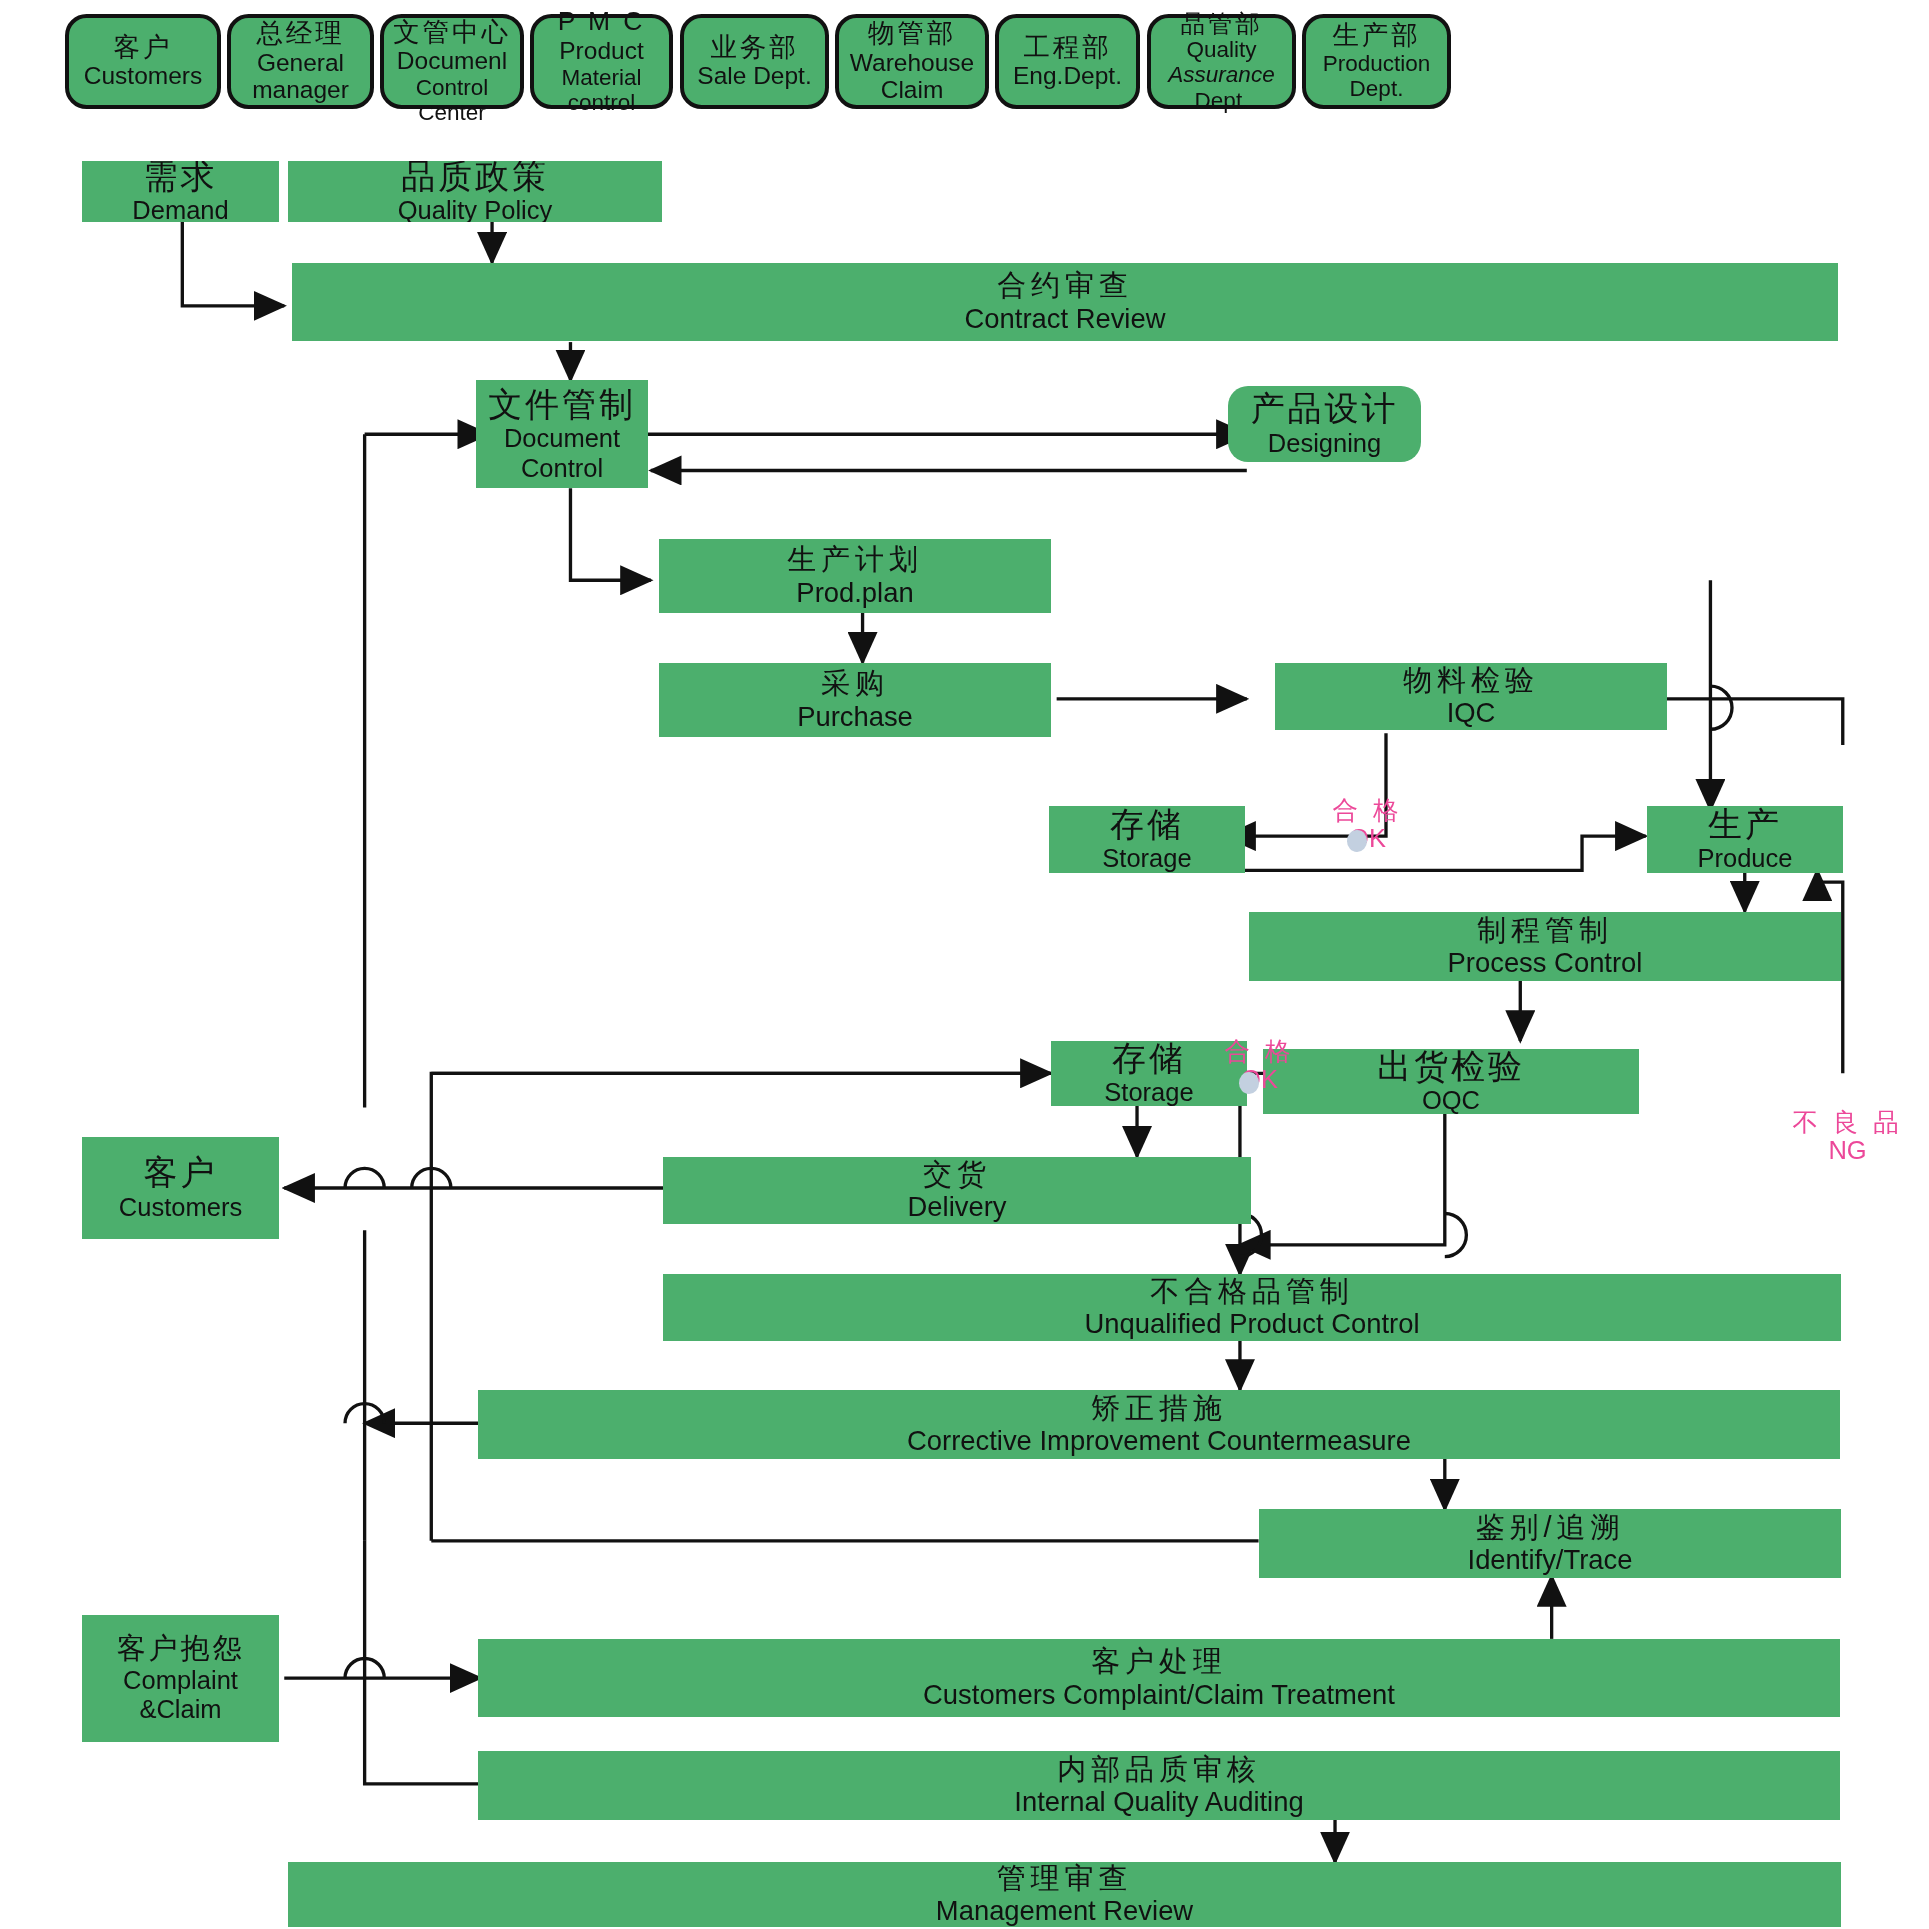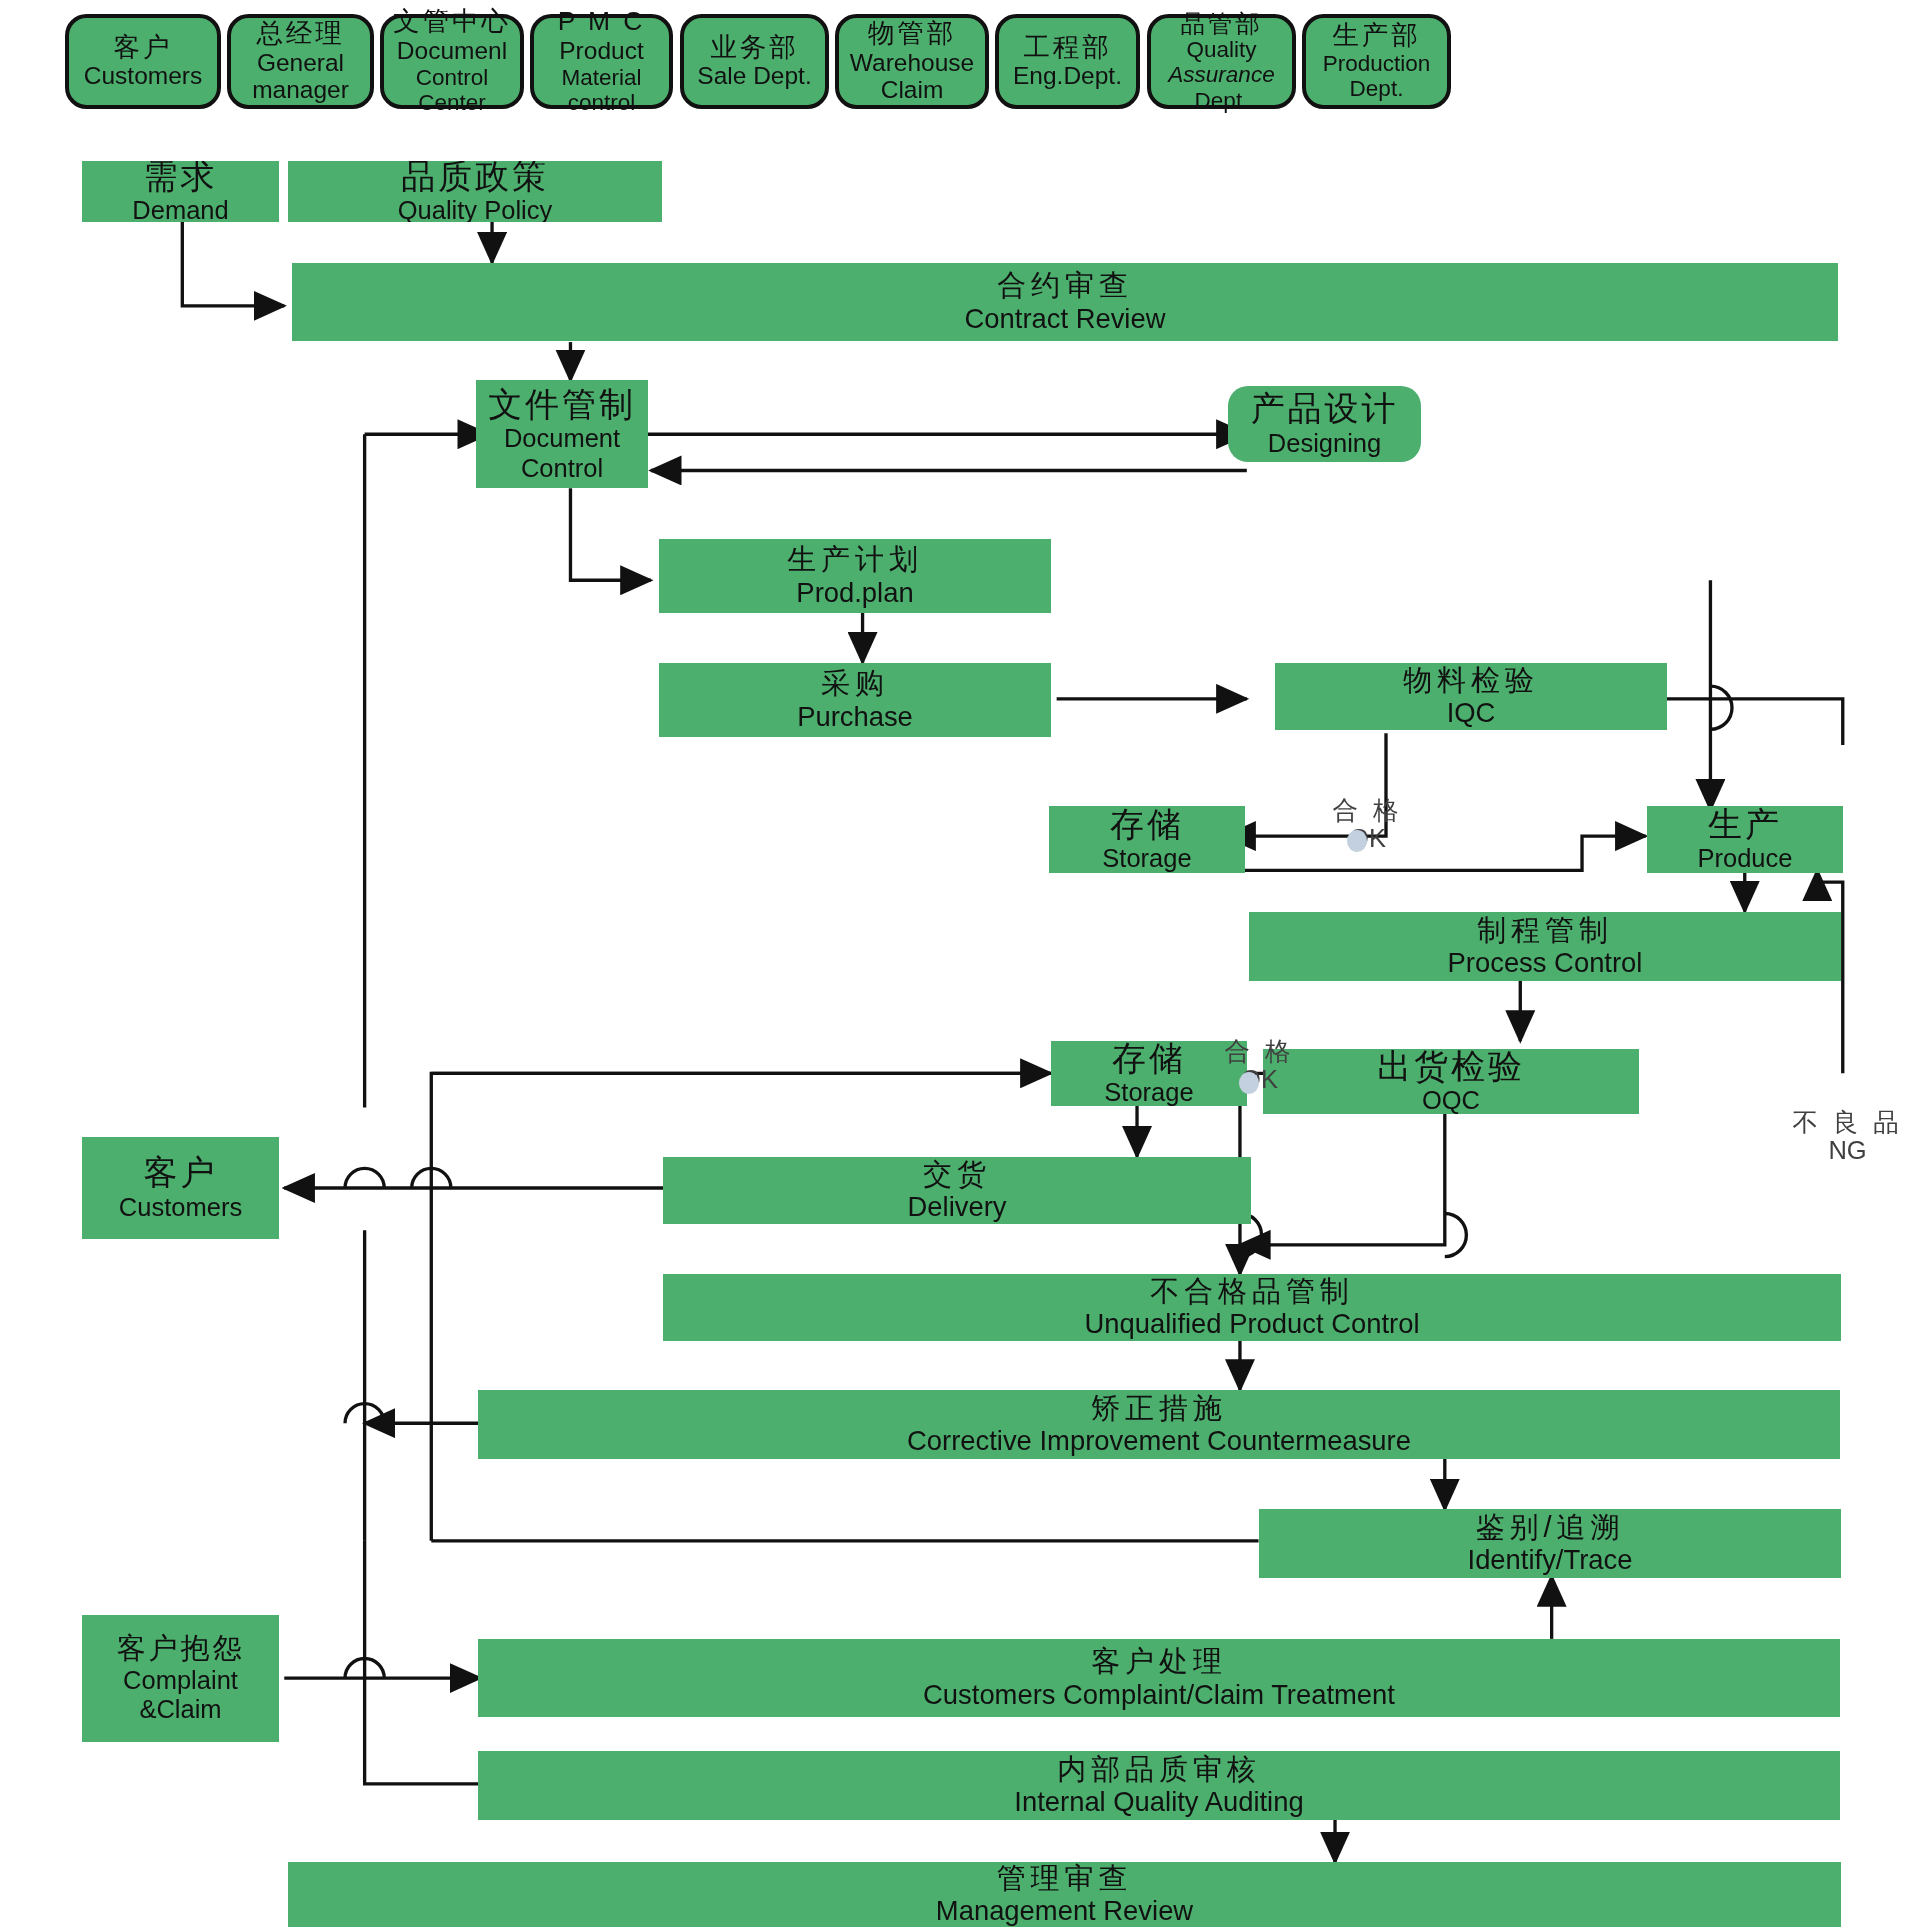--- a/index.html
+++ b/index.html
@@ -27,21 +27,21 @@
     display:flex;flex-direction:column;
     align-items:center;justify-content:center;
     text-align:center;color:#111;
     line-height:1.16;
     overflow:hidden;
   }
   .node .cn{font-size:29px;letter-spacing:4.9px;white-space:nowrap;}
   .node .en{font-size:27.4px;white-space:nowrap;}
   .node.sm .cn{font-size:34px;letter-spacing:2.9px;}
   .node.sm .en{font-size:25.5px;}
-  .lbl{position:absolute;text-align:center;color:#404040;line-height:1.1;}
+  .lbl{position:absolute;text-align:center;color:#ec4899;line-height:1.1;}
   .lbl .cn{font-size:25.5px;letter-spacing:3.9px;display:block;}
   .lbl .en{font-size:25.5px;display:block;}
   .okdot{
     position:absolute;width:19.6px;height:21.6px;border-radius:50%;
     background:#c3d0e0;
   }
 </style>
 </head>
 <body>
 
@@ -49,21 +49,21 @@
 
   <div class="dept" style="left:65px;top:13.7px;width:156px;height:95px;">
     <span class="cn">客户</span>
     <span class="en">Customers</span>
   </div>
   <div class="dept" style="left:227px;top:13.7px;width:147px;height:95px;">
     <span class="cn">总经理</span>
     <span class="en">General</span>
     <span class="en">manager</span>
   </div>
-  <div class="dept" style="left:380px;top:13.7px;width:144px;height:95px;">
+  <div class="dept" style="left:380px;top:13.7px;width:144px;height:95px;justify-content:space-between;">
     <span class="cn">文管中心</span>
     <span class="en">Documenl</span>
     <span class="en" style="font-size:22.5px;">Control Center</span>
   </div>
   <div class="dept" style="left:530px;top:13.7px;width:143px;height:95px;">
     <span class="cn">P M C</span>
     <span class="en">Product</span>
     <span class="en" style="font-size:22.5px;">Material control</span>
   </div>
   <div class="dept" style="left:680px;top:13.7px;width:149px;height:95px;">

